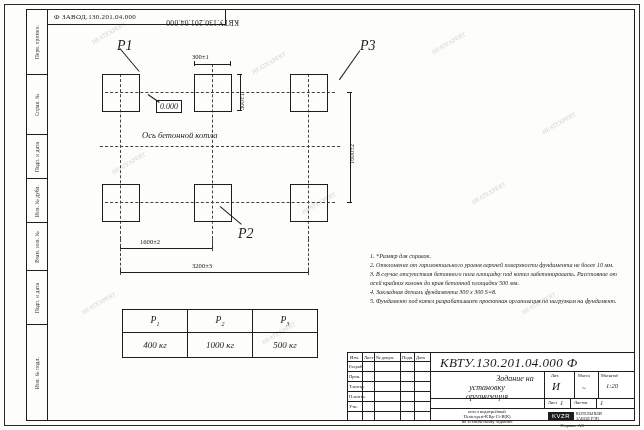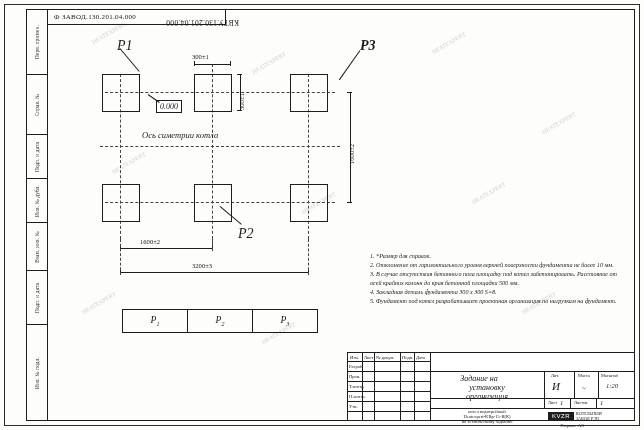--- a/index.html
+++ b/index.html
@@ -135,30 +135,30 @@
     <div class="pad" style="left:134px;top:40px;width:36px;height:36px;"></div>
     <div class="pad" style="left:230px;top:40px;width:36px;height:36px;"></div>
 
     <div class="pad" style="left:42px;top:150px;width:36px;height:36px;"></div>
     <div class="pad" style="left:134px;top:150px;width:36px;height:36px;"></div>
     <div class="pad" style="left:230px;top:150px;width:36px;height:36px;"></div>
 
     <div class="mark" style="left:57px;top:4px;">P1</div>
     <div class="lead" style="left:60px;top:14px;width:30px;transform:rotate(50deg);"></div>
 
-    <div class="mark" style="left:300px;top:4px;font-weight:bold;">P3</div>
+    <div class="mark" style="left:300px;top:4px;">P3</div>
     <div class="lead" style="left:300px;top:16px;width:36px;transform:rotate(125deg);"></div>
 
     <div class="mark" style="left:178px;top:192px;">P2</div>
     <div class="lead" style="left:160px;top:172px;width:28px;transform:rotate(40deg);"></div>
 
     <div class="zero-box" style="left:96px;top:66px;">0.000</div>
     <div class="lead" style="left:88px;top:60px;width:14px;transform:rotate(35deg);"></div>
 
-    <div class="axis-text" style="left:82px;top:96px;">Ось симетрии котла</div>
+    <div class="axis-text" style="left:82px;top:96px;">Ось бетонной котла</div>
 
     <div class="dim-line dim-h" style="left:134px;top:30px;width:36px;"></div>
     <div class="tick" style="left:134px;top:27px;"></div>
     <div class="tick" style="left:170px;top:27px;"></div>
     <div class="dim-label" style="left:132px;top:19px;">300±1</div>
 
     <div class="dim-line dim-v" style="left:180px;top:40px;height:36px;"></div>
     <div class="tickh" style="left:177px;top:40px;"></div>
     <div class="tickh" style="left:177px;top:76px;"></div>
     <div class="dim-label-v" style="left:178px;top:76px;">300±1</div>
@@ -197,20 +197,25 @@
       <td class="hdr">
         <span>P</span><sub>1</sub>
       </td>
       <td class="hdr">
         <span>P</span><sub>2</sub>
       </td>
       <td class="hdr">
         <span>P</span><sub>3</sub>
       </td>
     </tr>
+    <tr>
+      <td>400 кг</td>
+      <td>1000 кг</td>
+      <td>500 кг</td>
+    </tr>
   </tbody>
     </table>
 
   <div class="abs stamp">
 
     <div class="vline" style="left:14px;"></div>
     <div class="vline" style="left:26px;"></div>
     <div class="vline" style="left:52px;"></div>
     <div class="vline" style="left:66px;"></div>
     <div class="vline" style="left:82px;bottom:0;top:0;"></div>
@@ -236,22 +241,23 @@
     <div class="hline" style="top:18px;left:82px;"></div>
     <div class="hline" style="top:45px;left:82px;"></div>
     <div class="hline" style="top:55px;left:82px;"></div>
     <div class="vline" style="left:196px;top:18px;height:37px;"></div>
     <div class="vline" style="left:226px;top:18px;height:27px;"></div>
     <div class="vline" style="left:250px;top:18px;height:27px;"></div>
     <div class="vline" style="left:196px;top:45px;height:10px;"></div>
     <div class="vline" style="left:222px;top:45px;height:10px;"></div>
     <div class="vline" style="left:248px;top:45px;height:10px;"></div>
 
-
-    <div class="stamp-title" style="left:76px;top:21px;width:110px;">Задание на</div>
+    <div class="code-main" style="left:92px;top:2px;">КВТУ.130.201.04.000  Ф</div>
+
+    <div class="stamp-title" style="left:84px;top:21px;width:110px;padding-left:28px;">Задание на</div>
     <div class="stamp-title" style="left:84px;top:30px;width:110px;">установку</div>
     <div class="stamp-title" style="left:84px;top:39px;width:110px;">организация</div>
 
     <div class="stamp-sub" style="left:84px;top:56px;width:110px;">котел водогрейный</div>
     <div class="stamp-sub" style="left:84px;top:61px;width:110px;">Heatexpert-KВр-15-К(К)</div>
     <div class="stamp-sub" style="left:84px;top:66px;width:110px;">по техническому заданию</div>
 
     <div class="mini-hdr" style="left:203px;top:20px;">Лит.</div>
     <div class="mini-hdr" style="left:230px;top:20px;">Масса</div>
     <div class="mini-hdr" style="left:253px;top:20px;">Масштаб</div>

